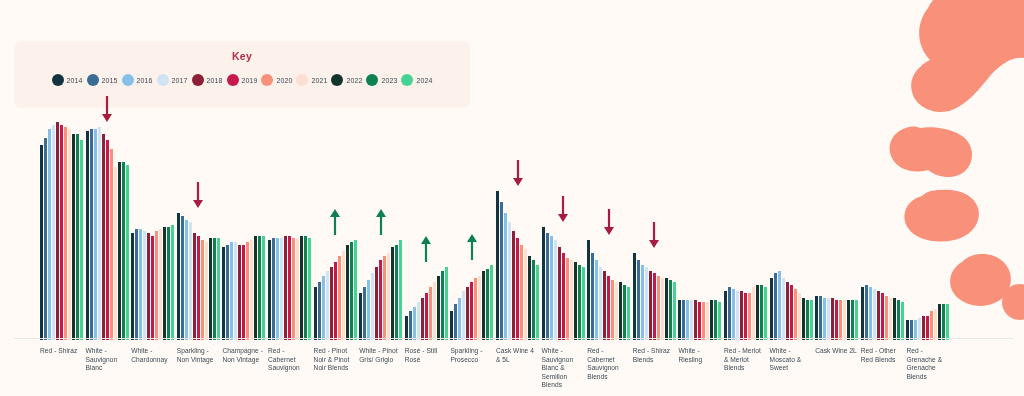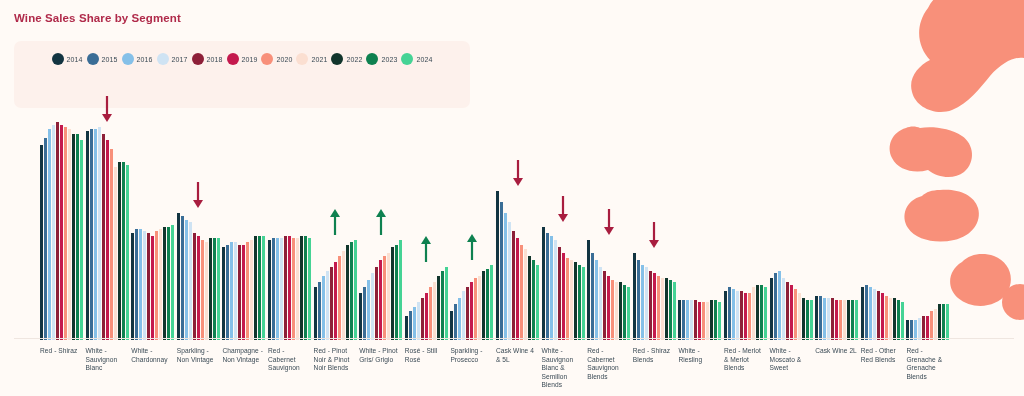--- a/index.html
+++ b/index.html
@@ -74,23 +74,23 @@
       <g id="blobfill" fill="#f8907a">
         <path d="M44,8 C30,26 34,48 46,60 C34,66 24,78 28,92 C32,108 52,116 68,110 C84,104 96,88 106,76 C118,62 132,56 140,58 L140,-6 L60,-6 C52,-4 48,0 44,8 Z"></path>
         <path d="M22,128 C8,132 2,146 8,158 C14,170 30,174 44,170 C54,178 70,180 80,172 C92,162 90,144 78,136 C66,128 48,126 36,128 C32,126 26,126 22,128 Z"></path>
         <path d="M38,196 C22,200 16,216 24,228 C32,240 52,244 70,240 C88,236 98,222 94,208 C90,194 72,188 56,190 C48,190 42,192 38,196 Z"></path>
         <path d="M78,262 C64,270 62,288 74,298 C88,310 112,308 122,294 C132,280 126,262 110,256 C98,252 86,254 78,262 Z"></path>
         <circle cx="136" cy="302" r="18"></circle>
       </g>
     </svg>
   </div>
 
-  <div class="title">Wine Sales Share by Segment</div>
 
   <div class="key-box">
+    <div class="key-title">Key</div>
     <div class="key-items" id="key-items">
         <div class="key-item">
           <span class="key-dot" style="background: rgb(18, 52, 65);"></span>
           <span class="key-label">2014</span>
         </div>
         <div class="key-item">
           <span class="key-dot" style="background: rgb(58, 109, 150);"></span>
           <span class="key-label">2015</span>
         </div>
         <div class="key-item">

